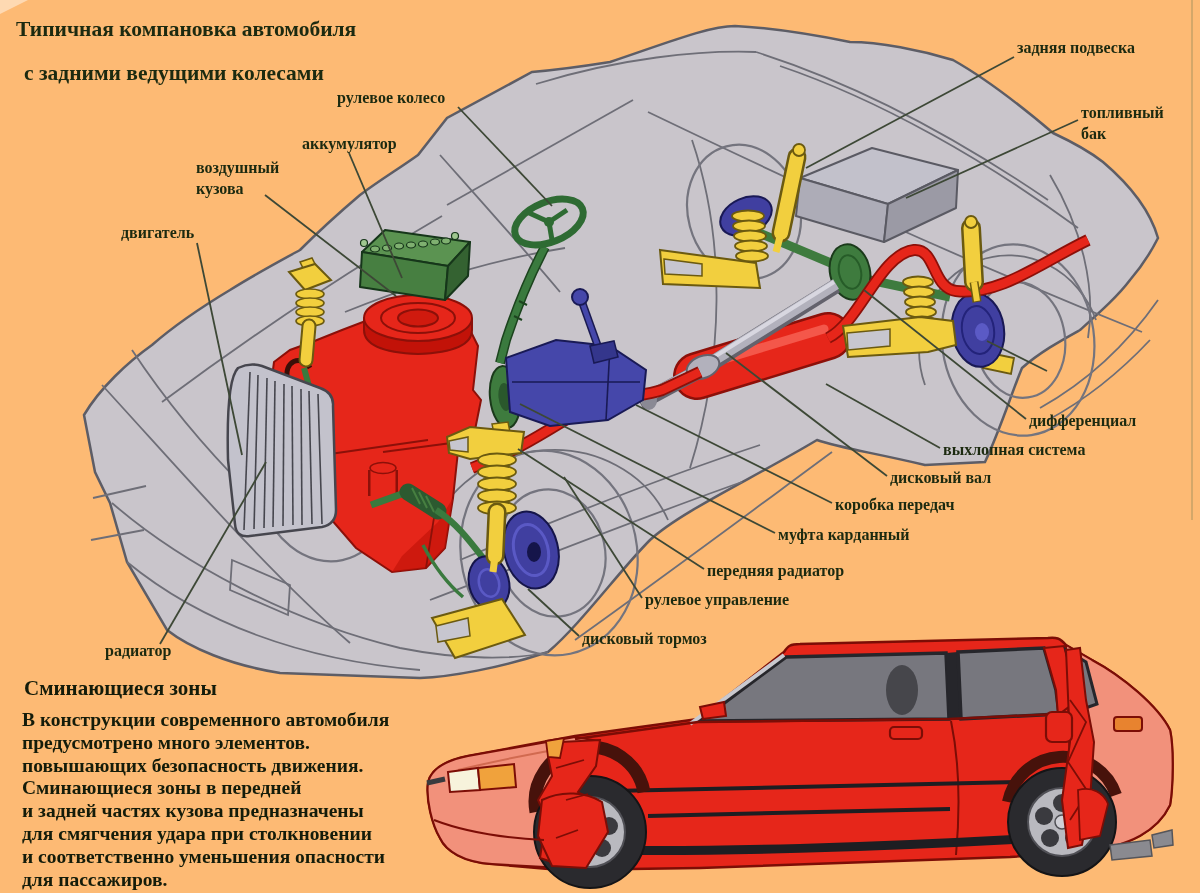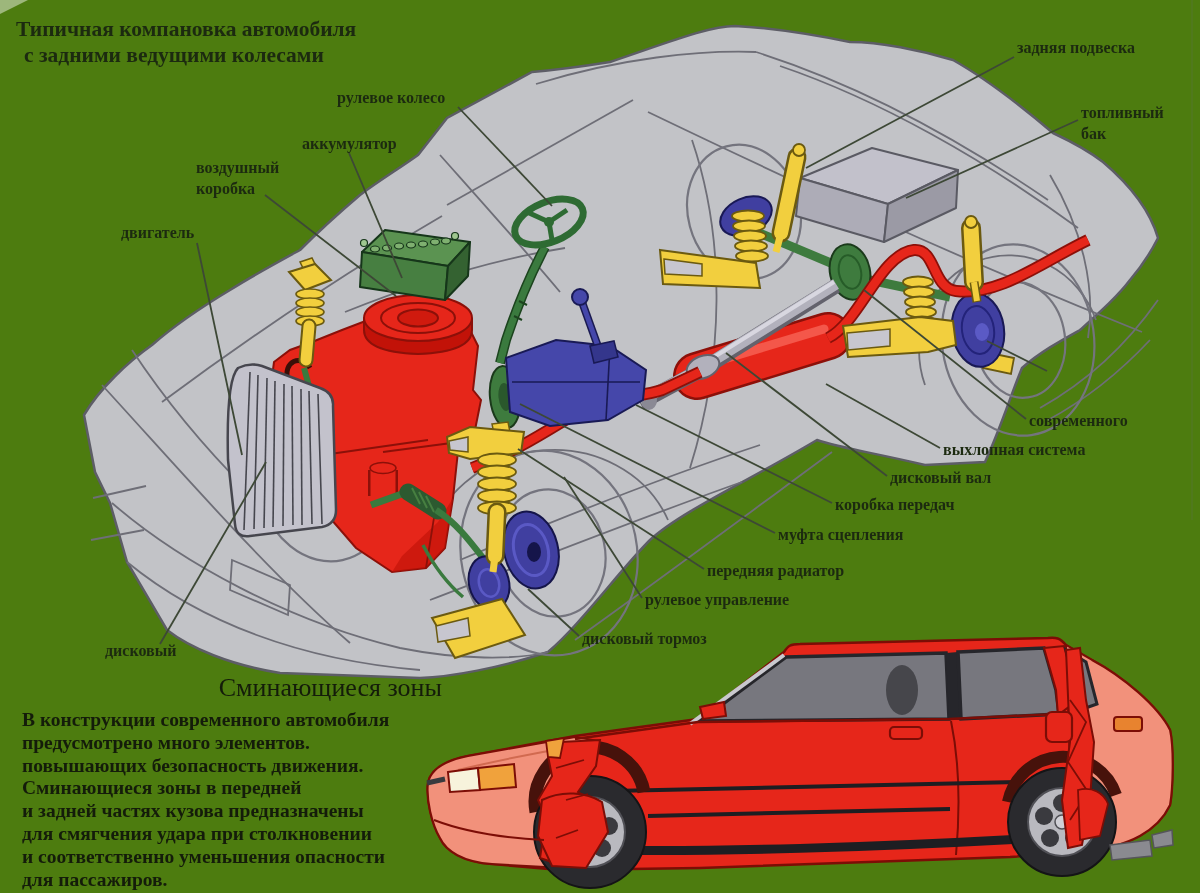--- a/index.html
+++ b/index.html
@@ -1,25 +1,25 @@
 <!DOCTYPE html>
 <html><head>
 <meta charset="utf-8">
 <style>
   html,body{margin:0;padding:0;}
-  .canvas{position:relative;width:1200px;height:893px;background:#4d7c0f;overflow:hidden;
+  .canvas{position:relative;width:1200px;height:893px;background:#fdba74;overflow:hidden;
           font-family:"Liberation Serif","DejaVu Serif",serif;}
   svg{position:absolute;left:0;top:0;}
   .title{position:absolute;left:16px;top:16px;font-size:21.5px;line-height:26px;
          font-weight:bold;color:#1c2a10;}
-  .title .t2{margin-left:8px;}
+  .title .t2{margin-left:8px;margin-top:18px;}
   .lbl{position:absolute;font-size:16px;line-height:21px;font-weight:bold;color:#1c2a10;
        white-space:pre-line;}
   .crumple{position:absolute;left:22px;top:676px;width:420px;color:#141c0a;}
-  .crumple h2{font-size:26px;line-height:24px;margin:0 0 9px 2px;font-weight:normal;text-align:right;}
+  .crumple h2{font-size:21px;line-height:24px;margin:0 0 9px 2px;font-weight:bold;}
   .crumple p{font-size:19.5px;line-height:22.8px;margin:0;font-weight:bold;white-space:pre-line;}
 </style>
 </head>
 <body>
 
 <div class="canvas">
 
 <svg width="1200" height="893" viewBox="0 0 1200 893">
 
   <polygon points="0,0 28,0 0,14" fill="rgba(255,255,255,0.45)"></polygon>
@@ -362,31 +362,31 @@
 </svg>
 
 <div class="title">
   <div>Типичная компановка автомобиля</div>
   <div class="t2">с задними ведущими колесами</div>
 </div>
 
 <div class="lbl" style="left:337px;top:87px">рулевое колесо</div>
 <div class="lbl" style="left:302px;top:133px">аккумулятор</div>
 <div class="lbl" style="left:196px;top:157px">воздушный
-коробка</div>
+кузова</div>
 <div class="lbl" style="left:121px;top:222px">двигатель</div>
-<div class="lbl" style="left:105px;top:640px">дисковый</div>
+<div class="lbl" style="left:105px;top:640px">радиатор</div>
 <div class="lbl" style="left:1017px;top:37px">задняя подвеска</div>
 <div class="lbl" style="left:1081px;top:102px">топливный
 бак</div>
-<div class="lbl" style="left:1029px;top:410px">современного</div>
+<div class="lbl" style="left:1029px;top:410px">дифференциал</div>
 <div class="lbl" style="left:943px;top:439px">выхлопная система</div>
 <div class="lbl" style="left:890px;top:467px">дисковый вал</div>
 <div class="lbl" style="left:835px;top:494px">коробка передач</div>
-<div class="lbl" style="left:778px;top:524px">муфта сцепления</div>
+<div class="lbl" style="left:778px;top:524px">муфта карданный</div>
 <div class="lbl" style="left:707px;top:560px">передняя радиатор</div>
 <div class="lbl" style="left:645px;top:589px">рулевое управление</div>
 <div class="lbl" style="left:582px;top:628px">дисковый тормоз</div>
 
 <div class="crumple">
   <h2>Сминающиеся зоны</h2>
   <p>В конструкции современного автомобиля
 предусмотрено много элементов.
 повышающих безопасность движения.
 Сминающиеся зоны в передней

